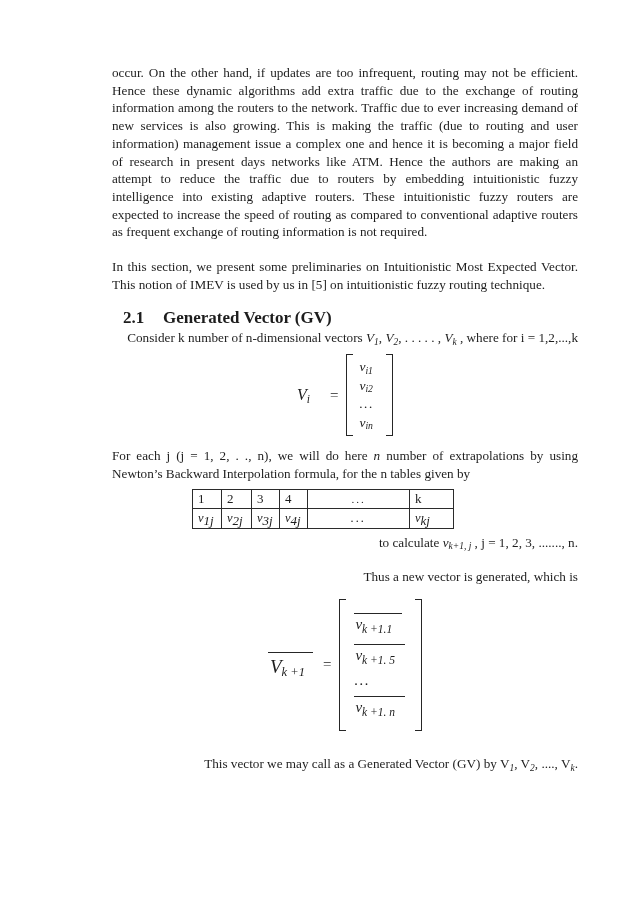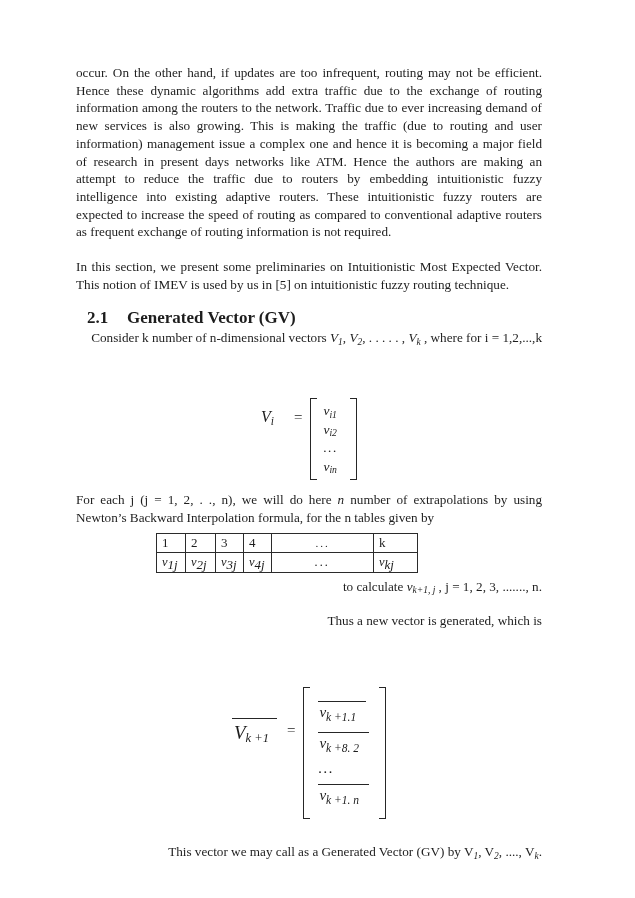--- a/index.html
+++ b/index.html
@@ -4,21 +4,21 @@
 <style>
   * { box-sizing: border-box; }
   html, body { margin: 0; padding: 0; }
   body {
     width: 635px; height: 898px;
     background: #ffffff;
     color: #1d1d1d;
     font-family: "Liberation Serif", serif;
     overflow: hidden;
   }
-  .page { width: 592px; padding: 64px 81px 0 76px; }
+  .page { width: 592px; padding: 64px 81px 0 112px; }
 
   .bt {
     width: 466px;
     font-size: 13.2px;
     line-height: 17.7px;
     text-align: justify;
     margin: 0;
   }
   .left { text-align: right; }
 
@@ -48,21 +48,21 @@
     vertical-align: baseline;
     font-style: italic;
   }
 
   
   .eq { display: flex; justify-content: center; align-items: center; width: 466px; }
   .eq1 { margin: 7px 0 11px 0; }
   .eq .lhs { font-style: italic; margin-right: 20px; }
   .eq1 .lhs { font-size: 16px; }
   .eq .equals { margin-right: 8px; font-size: 15px; }
-  .mwrap { display: flex; align-items: stretch; margin-top: 44px; }
+  .mwrap { display: flex; align-items: stretch; }
   .bk { width: 7px; flex: 0 0 7px; }
   .bk-l { border-left: 1.6px solid #262626; border-top: 1.6px solid #262626; border-bottom: 1.6px solid #262626; }
   .bk-r { border-right: 1.6px solid #262626; border-top: 1.6px solid #262626; border-bottom: 1.6px solid #262626; }
   .mcol { display: flex; flex-direction: column; justify-content: space-around; }
   .eq1 .mcol { padding: 4px 12px 4px 6px; }
   .eq1 .mrow { font-size: 13.5px; line-height: 18.5px; font-style: italic; }
   .mdots { font-style: normal; letter-spacing: 1.5px; font-size: 12px; }
 
   .eq2 { margin: 13px 0 0 0; }
   .eq2 .lhs { margin-right: 10px; }
@@ -174,21 +174,21 @@
 
   <p class="bt left thus">Thus a new vector is generated, which is</p>
 
   <div class="eq eq2">
     <span class="lhs"><span class="lhs-ovl"><i class="mv">V</i><sub class="ms">k +1</sub></span></span>
     <span class="equals">=</span>
     <div class="mwrap">
       <span class="bk bk-l"></span>
       <div class="mcol">
         <div class="mrow"><span class="ovl2"><i class="mv">v</i><sub class="ms">k +1.1</sub></span></div>
-        <div class="mrow"><span class="ovl2"><i class="mv">v</i><sub class="ms">k +8. 2</sub></span></div>
+        <div class="mrow"><span class="ovl2"><i class="mv">v</i><sub class="ms">k +1. 5</sub></span></div>
         <div class="mrow mdots">...</div>
         <div class="mrow"><span class="ovl2"><i class="mv">v</i><sub class="ms">k +1. n</sub></span></div>
       </div>
       <span class="bk bk-r"></span>
     </div>
   </div>
 
   <p class="bt left final"><span>This vector we may call as a Generated Vector (GV) by </span><span><span>V</span><sub class="ms">1</sub></span><span>, </span><span><span>V</span><sub class="ms">2</sub></span><span>, ...., </span><span><span>V</span><sub class="ms">k</sub></span><span>.</span></p>
 
 

